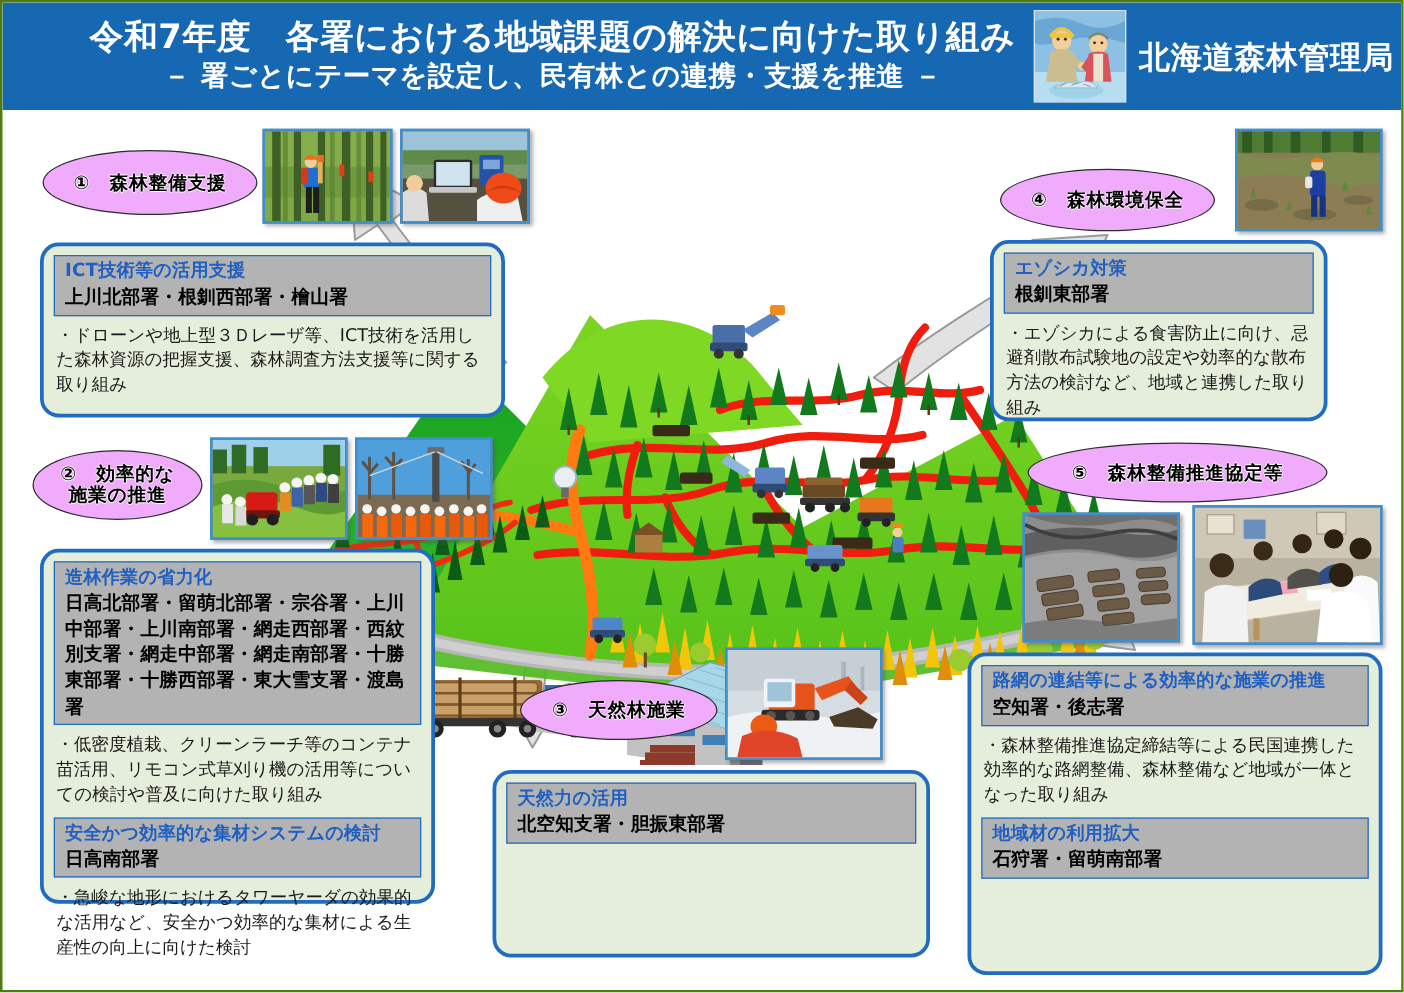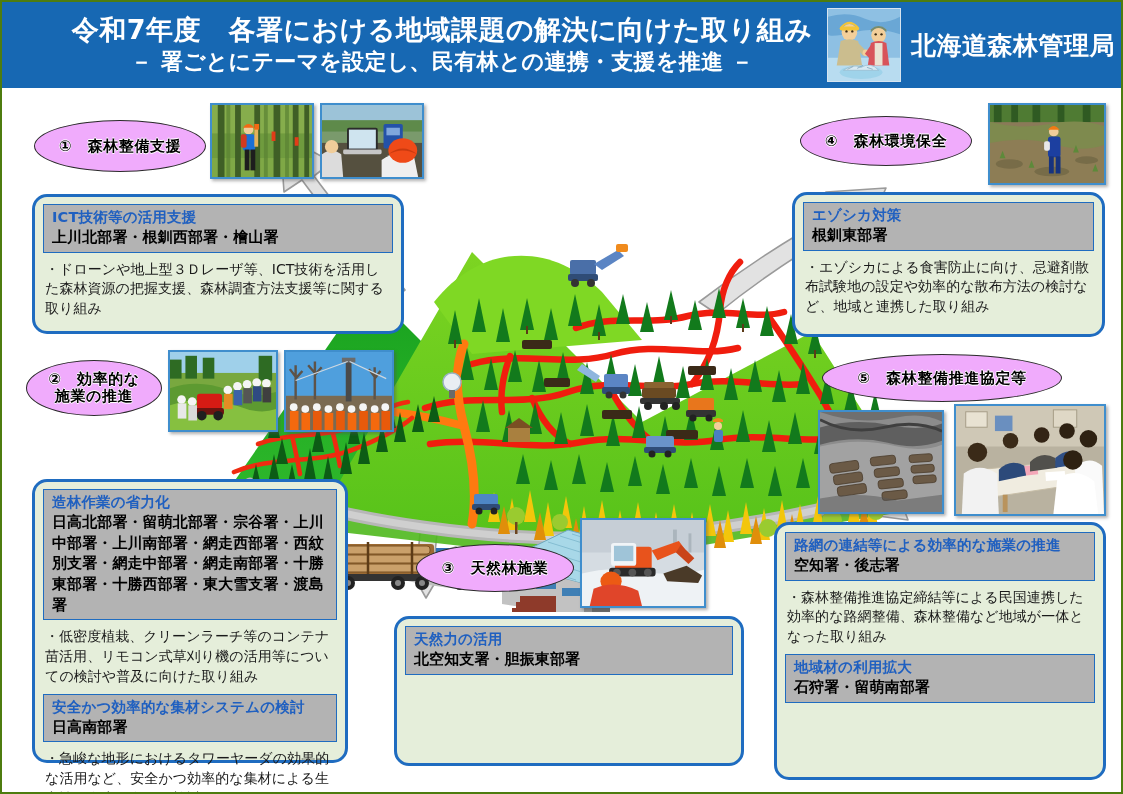--- a/index.html
+++ b/index.html
@@ -708,21 +708,21 @@
         <circle cx="80" cy="58" r="4" fill="#f5f5f5"></circle>
           <rect x="76" y="62" width="9" height="20" fill="#e85a0b"></rect>
         <circle cx="92" cy="60" r="4" fill="#f5f5f5"></circle>
           <rect x="88" y="64" width="9" height="18" fill="#f4690e"></rect>
         <circle cx="103" cy="58" r="4" fill="#f5f5f5"></circle>
           <rect x="99" y="62" width="9" height="20" fill="#e85a0b"></rect>
       </g>
     </svg>
   </div>
 
-  <div class="panel" style="left:30px; top:437px; width:316px; height:284px;margin-top:40px;">
+  <div class="panel" style="left:30px; top:437px; width:316px; height:284px;">
     <div class="theme-head">
       <div class="theme-title">造林作業の省力化</div>
       <div class="theme-offices">日高北部署・留萌北部署・宗谷署・上川中部署・上川南部署・網走西部署・西紋別支署・網走中部署・網走南部署・十勝東部署・十勝西部署・東大雪支署・渡島署</div>
     </div>
     <div class="theme-desc">・低密度植栽、クリーンラーチ等のコンテナ苗活用、リモコン式草刈り機の活用等についての検討や普及に向けた取り組み</div>
     <div class="theme-head" style="margin-top:5px;">
       <div class="theme-title">安全かつ効率的な集材システムの検討</div>
       <div class="theme-offices">日高南部署</div>
     </div>
     <div class="theme-desc">・急峻な地形におけるタワーヤーダの効果的な活用など、安全かつ効率的な集材による生産性の向上に向けた検討</div>
@@ -764,21 +764,21 @@
     </svg>
   </div>
 
   <div class="panel" style="left:392px; top:614px; width:350px; height:150px;">
     <div class="theme-head">
       <div class="theme-title">天然力の活用</div>
       <div class="theme-offices">北空知支署・胆振東部署</div>
     </div>
   </div>
 
-  <div class="badge" style="left:798px; top:114px; width:172px; height:50px;">
+  <div class="badge" style="left:798px; top:133px; width:172px; height:50px;">
     <span class="badge-label">④　森林環境保全</span>
   </div>
 
   <div class="photo" style="left:986px; top:101px; width:118px; height:82px;">
     <svg viewBox="0 0 118 82" preserveAspectRatio="none" xmlns="http://www.w3.org/2000/svg">
       <rect width="118" height="82" fill="#8a7a58"></rect>
       <rect width="118" height="18" fill="#4f7b33"></rect>
       <g fill="#2f5a22">
         <rect x="4" y="0" width="8" height="18"></rect>
           <rect x="22" y="0" width="7" height="18"></rect>
@@ -802,21 +802,21 @@
 
       <circle cx="66" cy="28" r="5" fill="#f0cd9a"></circle>
       <path d="M60 26 Q66 18 72 26 Z" fill="#f07a14"></path>
       <rect x="60" y="33" width="13" height="22" rx="3" fill="#1c3fa0"></rect>
       <rect x="61" y="54" width="5" height="18" fill="#16337f"></rect>
       <rect x="68" y="54" width="5" height="18" fill="#16337f"></rect>
       <rect x="56" y="38" width="6" height="10" rx="2" fill="#e8e8e8"></rect>
     </svg>
   </div>
 
-  <div class="panel" style="left:790px; top:190px; width:313px; height:145px;">
+  <div class="panel" style="left:790px; top:190px; width:270px; height:145px;">
     <div class="theme-head">
       <div class="theme-title">エゾシカ対策</div>
       <div class="theme-offices">根釧東部署</div>
     </div>
     <div class="theme-desc">・エゾシカによる食害防止に向け、忌避剤散布試験地の設定や効率的な散布方法の検討など、地域と連携した取り組み</div>
   </div>
 
   <div class="badge" style="left:820px; top:352px; width:240px; height:48px;">
     <span class="badge-label">⑤　森林整備推進協定等</span>
   </div>

